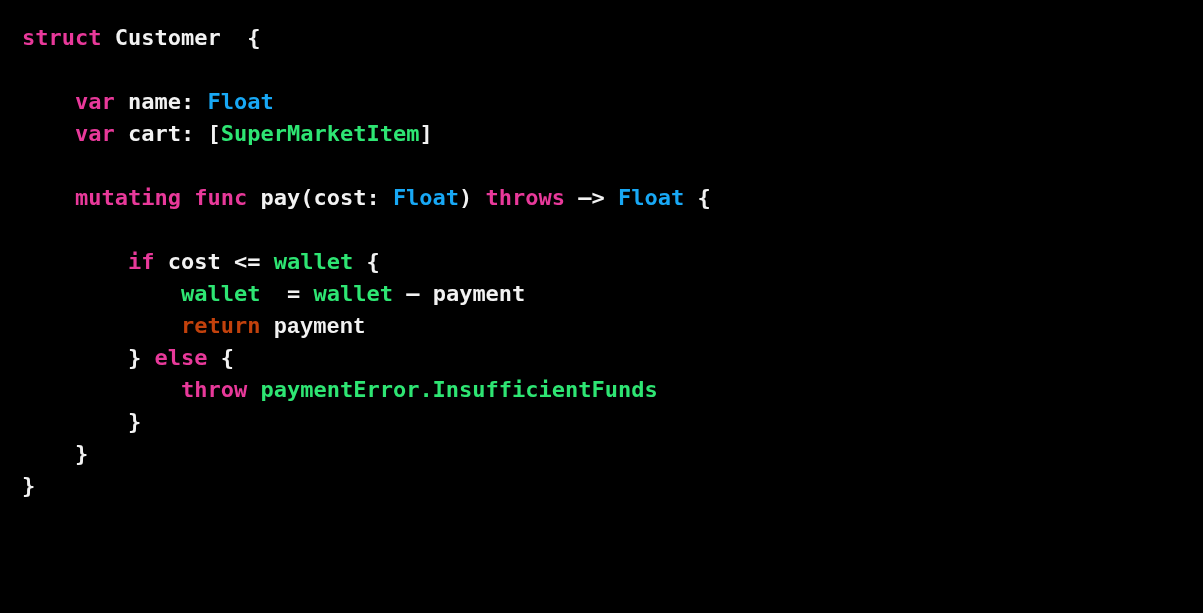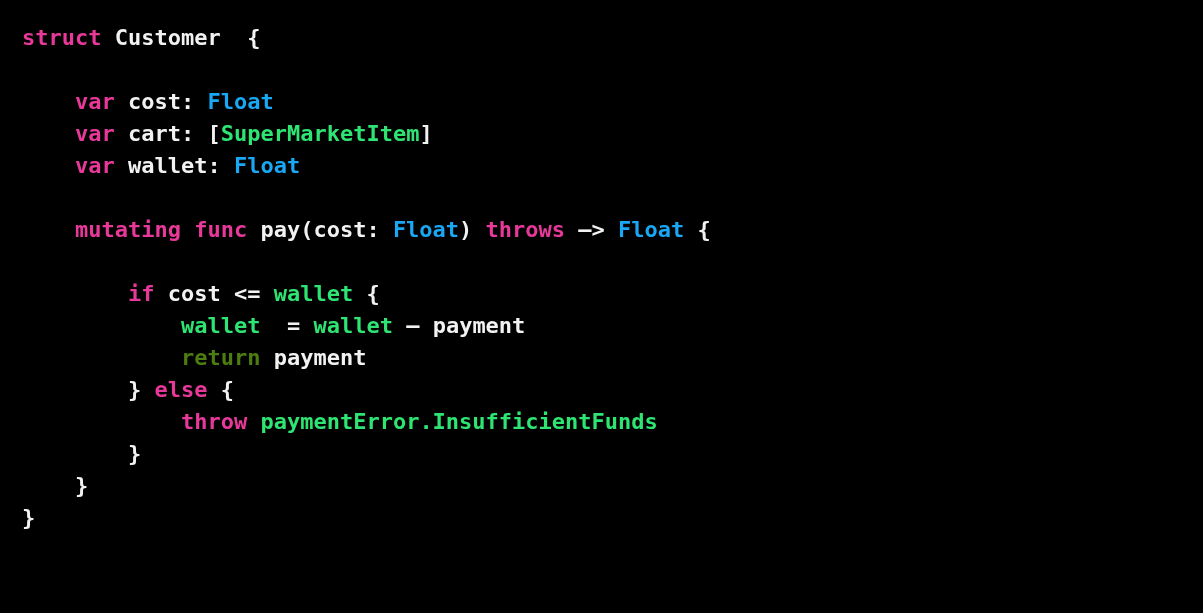--- a/index.html
+++ b/index.html
@@ -50,28 +50,27 @@
   .tok-plain    { color: #f2f2f2; font-weight: bold; }
   .tok-punct    { color: #f2f2f2; font-weight: bold; }
 </style>
 </head>
 <body style="background: rgb(0, 0, 0);">
 
 <div id="code-editor" style="background: rgb(0, 0, 0);">
   <div id="code-lines">
       <div class="code-line" style="font-size: 22px; line-height: 32px; height: 32px;"><span class="tok tok-keyword" style="color: rgb(232, 57, 154);">struct</span><span class="tok tok-plain" style="color: rgb(242, 242, 242);"> </span><span class="tok tok-plain" style="color: rgb(242, 242, 242);">Customer</span><span class="tok tok-plain" style="color: rgb(242, 242, 242);">  </span><span class="tok tok-punct" style="color: rgb(242, 242, 242);">{</span></div>
       <div class="code-line blank" style="font-size: 22px; line-height: 32px; height: 32px;">&nbsp;</div>
-      <div class="code-line" style="font-size: 22px; line-height: 32px; height: 32px;"><span class="tok tok-plain" style="color: rgb(242, 242, 242);">    </span><span class="tok tok-keyword" style="color: rgb(232, 57, 154);">var</span><span class="tok tok-plain" style="color: rgb(242, 242, 242);"> cost: </span><span class="tok tok-type" style="color: rgb(24, 168, 245);">Float</span></div>
+      <div class="code-line" style="font-size: 22px; line-height: 32px; height: 32px;"><span class="tok tok-plain" style="color: rgb(242, 242, 242);">    </span><span class="tok tok-keyword" style="color: rgb(232, 57, 154);">var</span><span class="tok tok-plain" style="color: rgb(242, 242, 242);"> name: </span><span class="tok tok-type" style="color: rgb(24, 168, 245);">Float</span></div>
       <div class="code-line" style="font-size: 22px; line-height: 32px; height: 32px;"><span class="tok tok-plain" style="color: rgb(242, 242, 242);">    </span><span class="tok tok-keyword" style="color: rgb(232, 57, 154);">var</span><span class="tok tok-plain" style="color: rgb(242, 242, 242);"> cart: [</span><span class="tok tok-identifier" style="color: rgb(46, 229, 115);">SuperMarketItem</span><span class="tok tok-punct" style="color: rgb(242, 242, 242);">]</span></div>
-      <div class="code-line" style="font-size: 22px; line-height: 32px; height: 32px;"><span class="tok tok-plain" style="color: rgb(242, 242, 242);">    </span><span class="tok tok-keyword" style="color: rgb(232, 57, 154);">var</span><span class="tok tok-plain" style="color: rgb(242, 242, 242);"> wallet: </span><span class="tok tok-type" style="color: rgb(24, 168, 245);">Float</span></div>
       <div class="code-line blank" style="font-size: 22px; line-height: 32px; height: 32px;">&nbsp;</div>
       <div class="code-line" style="font-size: 22px; line-height: 32px; height: 32px;"><span class="tok tok-plain" style="color: rgb(242, 242, 242);">    </span><span class="tok tok-keyword" style="color: rgb(232, 57, 154);">mutating func</span><span class="tok tok-plain" style="color: rgb(242, 242, 242);"> pay(cost: </span><span class="tok tok-type" style="color: rgb(24, 168, 245);">Float</span><span class="tok tok-plain" style="color: rgb(242, 242, 242);">) </span><span class="tok tok-keyword" style="color: rgb(232, 57, 154);">throws</span><span class="tok tok-plain" style="color: rgb(242, 242, 242);"> –&gt; </span><span class="tok tok-type" style="color: rgb(24, 168, 245);">Float</span><span class="tok tok-punct" style="color: rgb(242, 242, 242);"> {</span></div>
       <div class="code-line blank" style="font-size: 22px; line-height: 32px; height: 32px;">&nbsp;</div>
       <div class="code-line" style="font-size: 22px; line-height: 32px; height: 32px;"><span class="tok tok-plain" style="color: rgb(242, 242, 242);">        </span><span class="tok tok-keyword" style="color: rgb(232, 57, 154);">if</span><span class="tok tok-plain" style="color: rgb(242, 242, 242);"> cost &lt;= </span><span class="tok tok-identifier" style="color: rgb(46, 229, 115);">wallet</span><span class="tok tok-punct" style="color: rgb(242, 242, 242);"> {</span></div>
       <div class="code-line" style="font-size: 22px; line-height: 32px; height: 32px;"><span class="tok tok-plain" style="color: rgb(242, 242, 242);">            </span><span class="tok tok-identifier" style="color: rgb(46, 229, 115);">wallet</span><span class="tok tok-plain" style="color: rgb(242, 242, 242);">  = </span><span class="tok tok-identifier" style="color: rgb(46, 229, 115);">wallet</span><span class="tok tok-plain" style="color: rgb(242, 242, 242);"> – payment</span></div>
-      <div class="code-line" style="font-size: 22px; line-height: 32px; height: 32px;"><span class="tok tok-plain" style="color: rgb(242, 242, 242);">            </span><span class="tok tok-keyword" style="color: #4d7c0f;">return</span><span class="tok tok-plain" style="color: rgb(242, 242, 242);"> payment</span></div>
+      <div class="code-line" style="font-size: 22px; line-height: 32px; height: 32px;"><span class="tok tok-plain" style="color: rgb(242, 242, 242);">            </span><span class="tok tok-keyword" style="color: #c2410c;">return</span><span class="tok tok-plain" style="color: rgb(242, 242, 242); font-family: Liberation Mono, monospace;"> payment</span></div>
       <div class="code-line" style="font-size: 22px; line-height: 32px; height: 32px;"><span class="tok tok-plain" style="color: rgb(242, 242, 242);">        </span><span class="tok tok-punct" style="color: rgb(242, 242, 242);">}</span><span class="tok tok-plain" style="color: rgb(242, 242, 242);"> </span><span class="tok tok-keyword" style="color: rgb(232, 57, 154);">else</span><span class="tok tok-punct" style="color: rgb(242, 242, 242);"> {</span></div>
       <div class="code-line" style="font-size: 22px; line-height: 32px; height: 32px;"><span class="tok tok-plain" style="color: rgb(242, 242, 242);">            </span><span class="tok tok-keyword" style="color: rgb(232, 57, 154);">throw</span><span class="tok tok-plain" style="color: rgb(242, 242, 242);"> </span><span class="tok tok-identifier" style="color: rgb(46, 229, 115);">paymentError.InsufficientFunds</span></div>
       <div class="code-line" style="font-size: 22px; line-height: 32px; height: 32px;"><span class="tok tok-plain" style="color: rgb(242, 242, 242);">        </span><span class="tok tok-punct" style="color: rgb(242, 242, 242);">}</span></div>
       <div class="code-line" style="font-size: 22px; line-height: 32px; height: 32px;"><span class="tok tok-plain" style="color: rgb(242, 242, 242);">    </span><span class="tok tok-punct" style="color: rgb(242, 242, 242);">}</span></div>
       <div class="code-line" style="font-size: 22px; line-height: 32px; height: 32px;"><span class="tok tok-punct" style="color: rgb(242, 242, 242);">}</span></div>
     </div>
 </div>
 
 </body></html>

